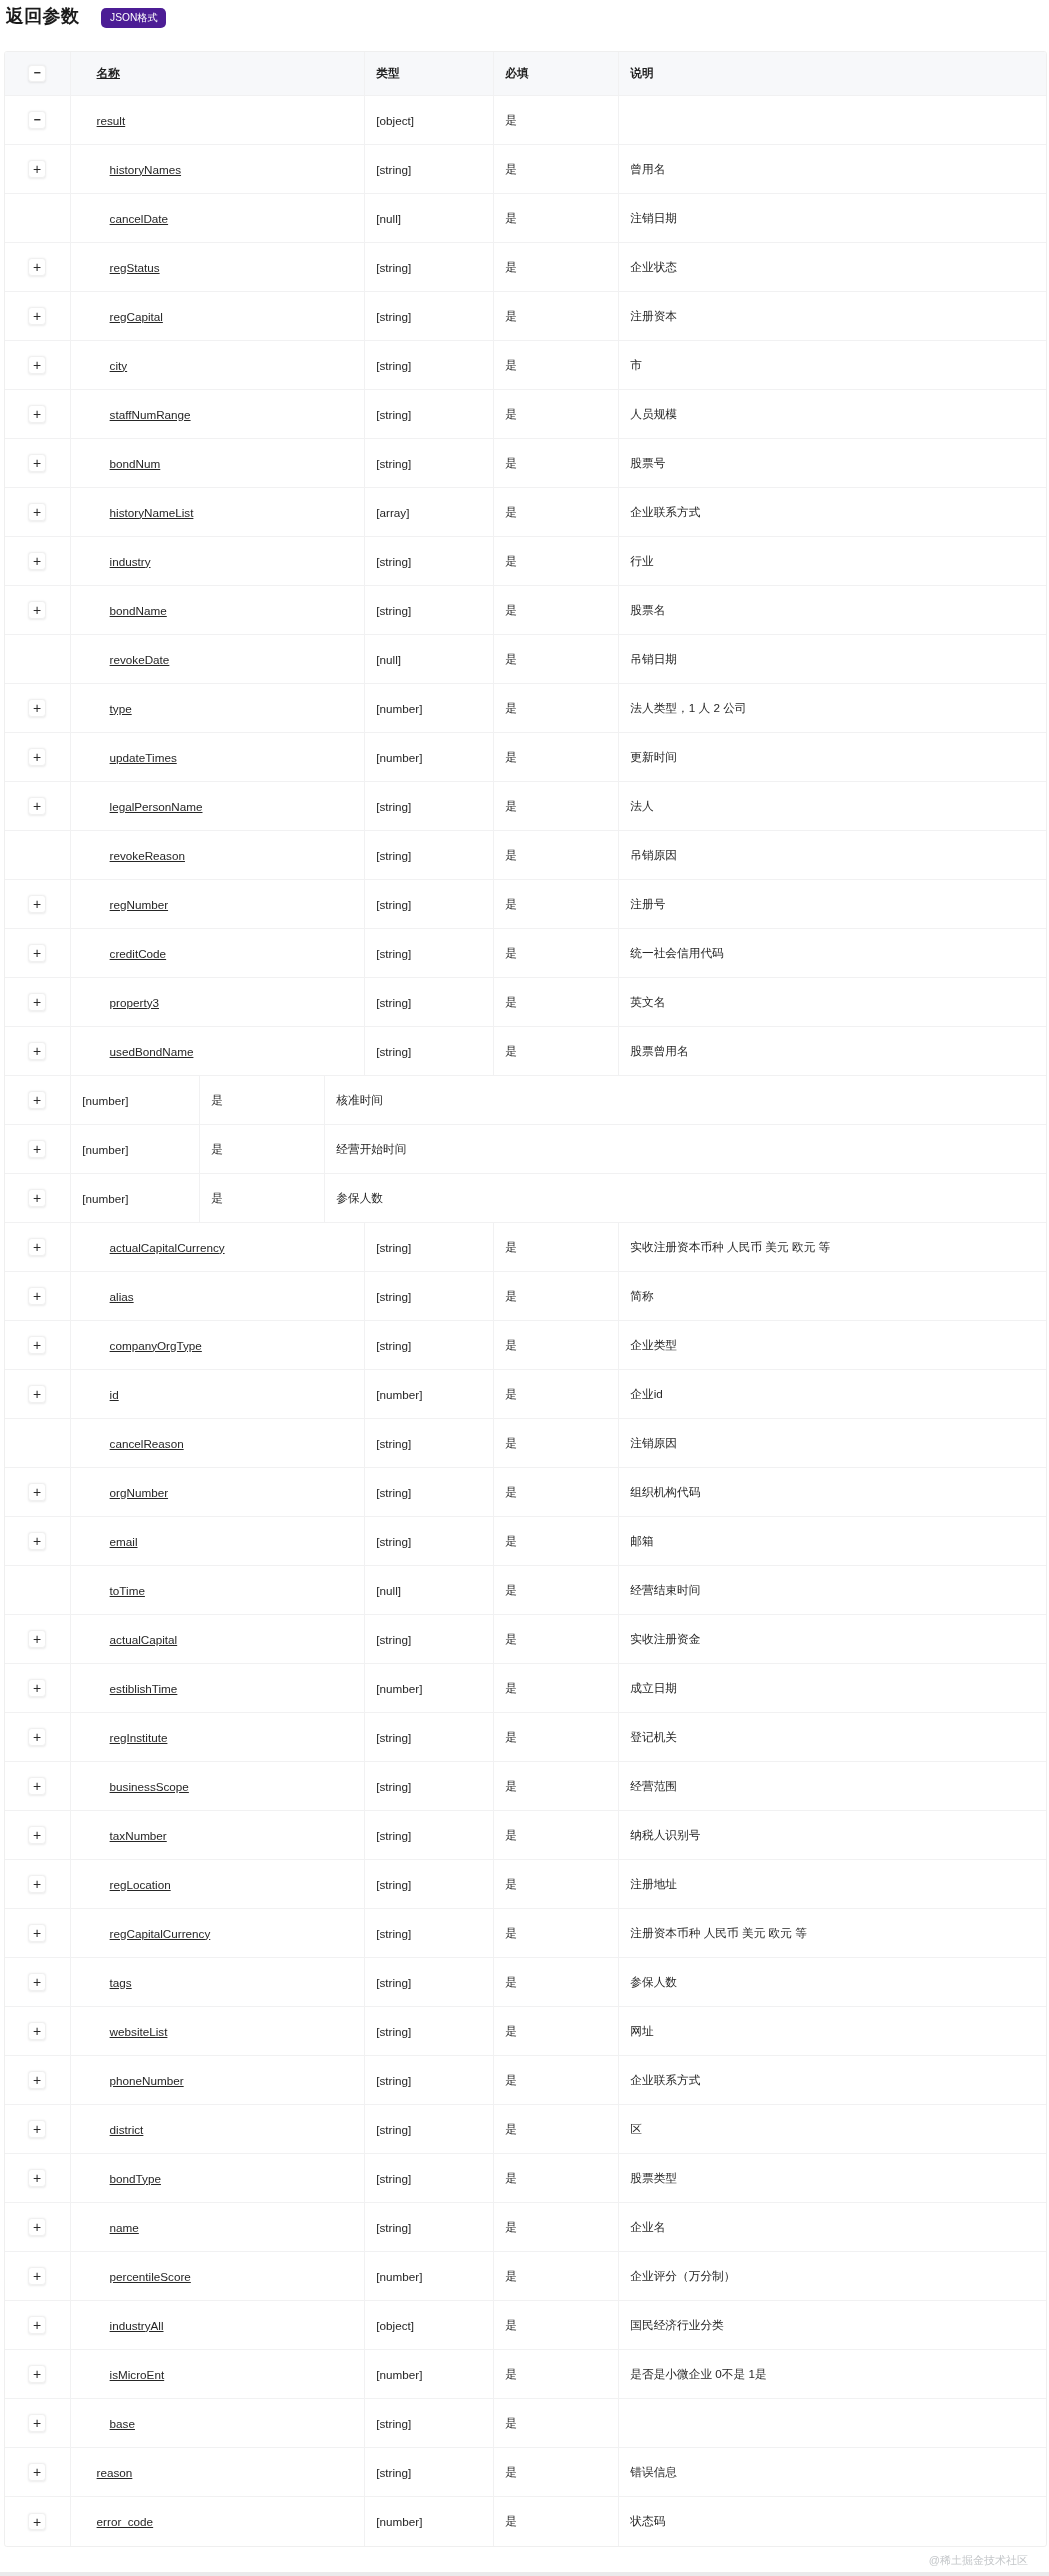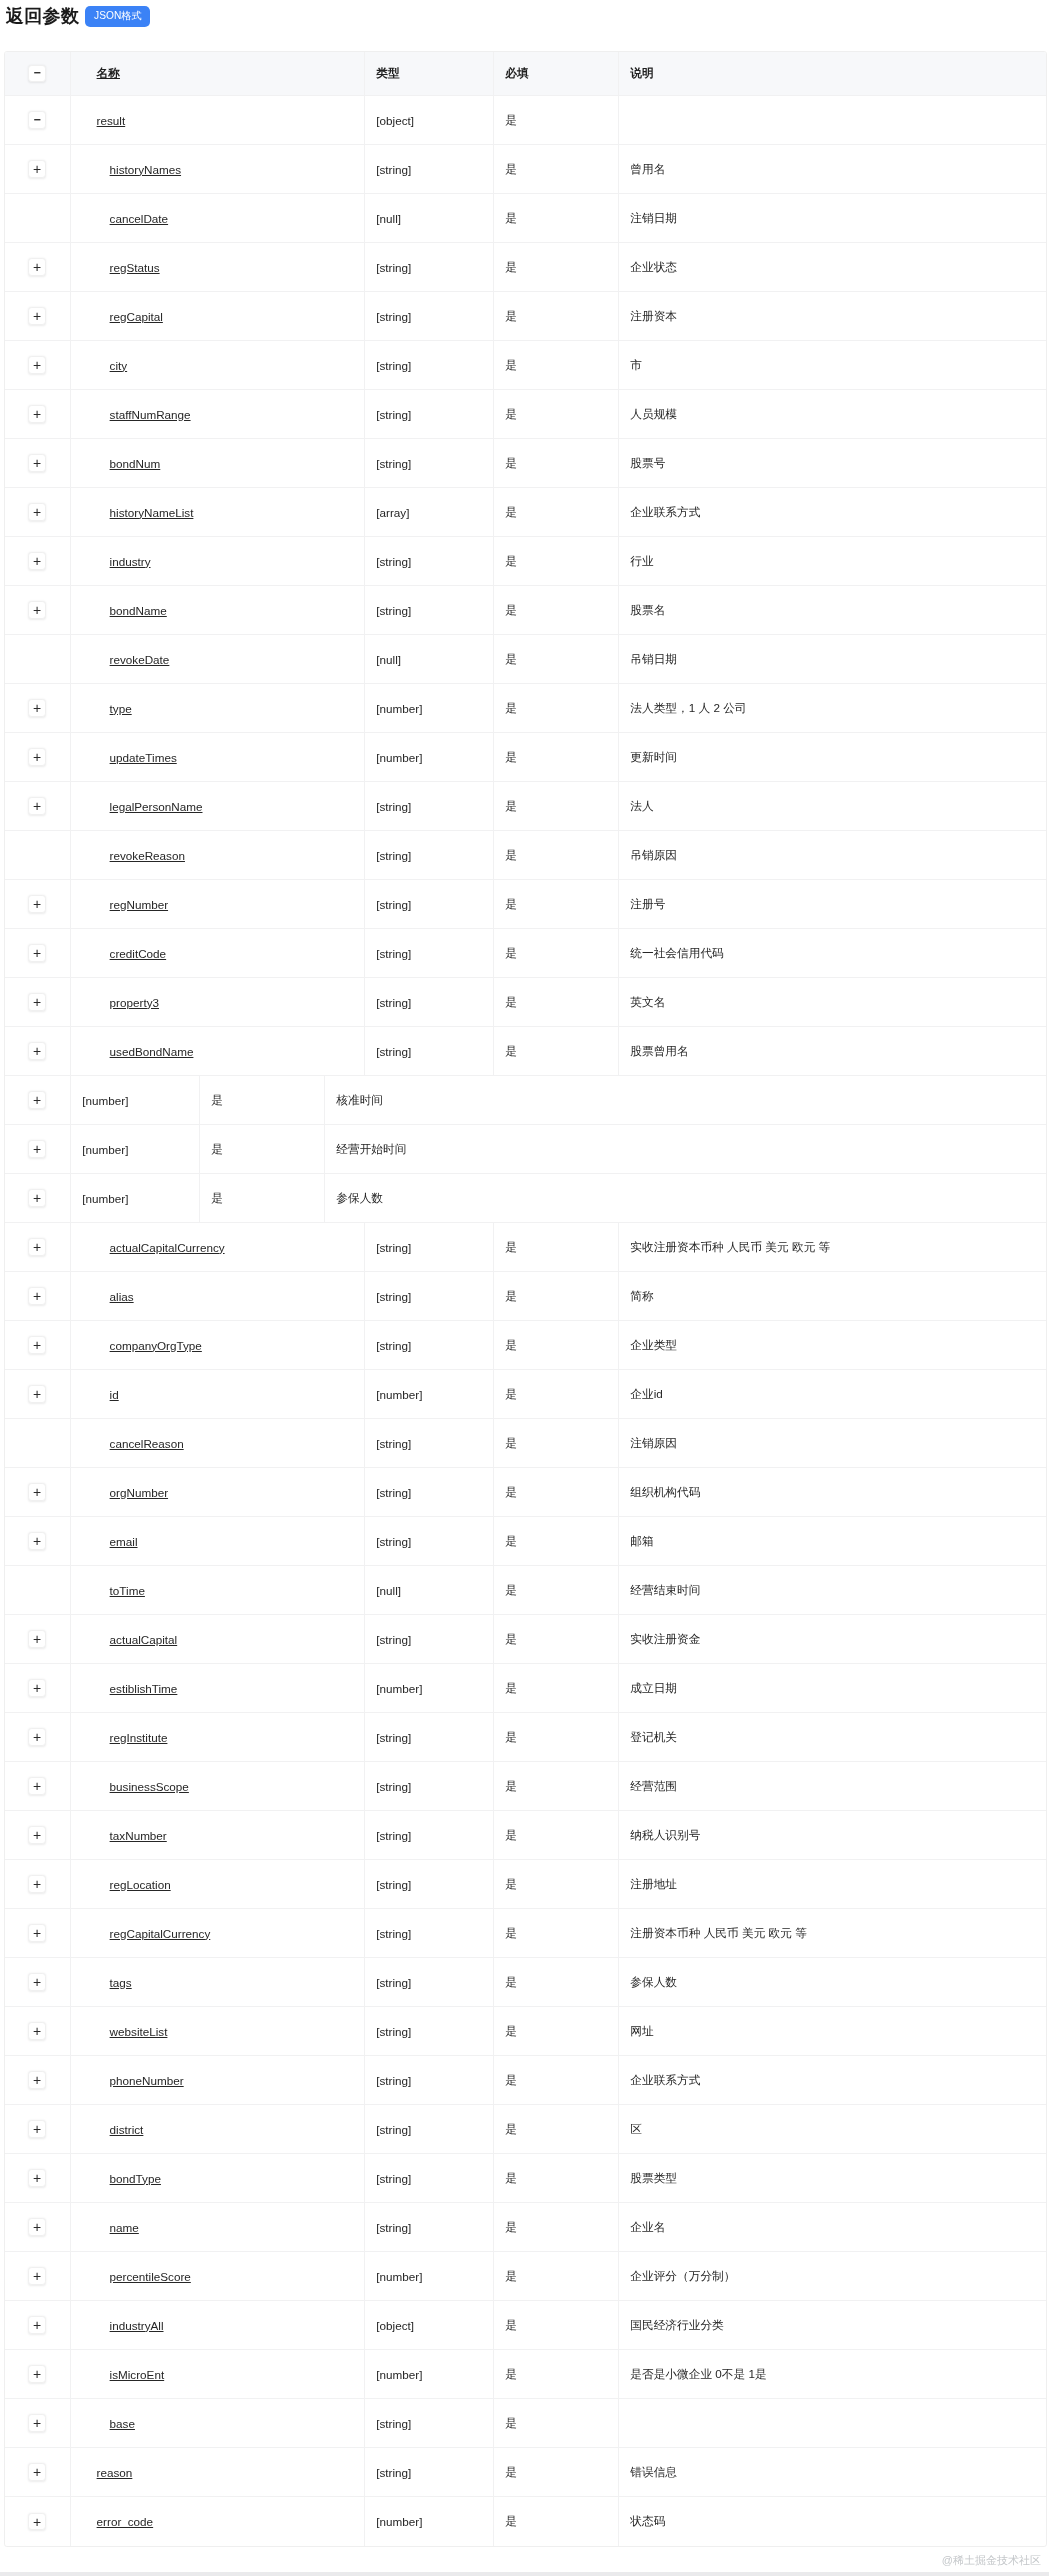--- a/index.html
+++ b/index.html
@@ -1,21 +1,21 @@
 <!DOCTYPE html>
 <html style="font-size:11.7px"><head>
 <meta charset="utf-8">
 <style>
   html,body{margin:0;padding:0;background:#fff;}
   body{font-family:"Liberation Sans","DejaVu Sans",sans-serif;color:#262626;}
   .page{position:relative;width:1049px;height:2576px;background:#ffffff;overflow:hidden;}
 
-  .title-row{position:absolute;top:4.4px;left:5.8px;display:flex;align-items:center;gap:6px;}
+  .title-row{position:absolute;top:4.4px;left:5.8px;display:flex;align-items:flex-end;gap:22px;}
   .page-title{font-size:18px;font-weight:700;color:#1b1b1b;letter-spacing:0.4px;}
-  .format-badge{background:#3b82f6;color:#ffffff;font-size:10.2px;line-height:1;
+  .format-badge{background:#4c1d95;color:#ffffff;font-size:10.2px;line-height:1;
     padding:5.1px 8.7px;border-radius:5.1px;font-weight:400;}
 
   .param-table{position:absolute;top:51px;left:3.6px;width:1041px;
     border:0.7px solid #efefef;border-radius:2.9px;overflow:hidden;background:#fff;}
   .t-row{display:flex;align-items:center;border-bottom:0.7px solid #f1f1f2;min-height:49px;box-sizing:border-box;}
   .t-row:last-child{border-bottom:none;}
   .t-head{background:#f7f8fa;min-height:44px;font-weight:700;color:#1f1f1f;}
   .cell{box-sizing:border-box;align-self:stretch;display:flex;align-items:center;
     border-right:0.7px solid #f1f1f2;font-size:11.7px;}
   .c-toggle{width:66px;justify-content:center;}
@@ -24,21 +24,21 @@
   .c-type{width:129px;padding-left:11.7px;}
   .c-req{width:125px;padding-left:11.7px;}
   .c-desc{flex:1;padding-left:11.7px;padding-right:8.7px;border-right:none;}
 
   .toggle-btn{width:17.5px;height:17.5px;background:#ffffff;border:0.7px solid #f0f0f0;
     border-radius:3.6px;box-shadow:0 0.7px 2.2px rgba(0,0,0,0.08);display:flex;align-items:center;
     justify-content:center;cursor:pointer;color:#2b2b2b;font-size:12.4px;line-height:1;padding:0;}
   .toggle-btn.minus{font-weight:700;}
   .toggle-btn.plus{font-weight:400;font-size:14px;}
 
-  .watermark{position:absolute;top:2553px;right:8px;font-size:11px;color:#c4c7ca;}
+  .watermark{position:absolute;top:2553px;right:21px;font-size:11px;color:#c4c7ca;}
   .bottom-strip{position:absolute;left:0;bottom:0;width:100%;height:4.4px;background:#eaeaec;}
 </style>
 </head>
 <body>
 
 <div class="page">
 
   <div class="title-row">
     <span class="page-title">返回参数</span>
     <span class="format-badge">JSON格式</span>

